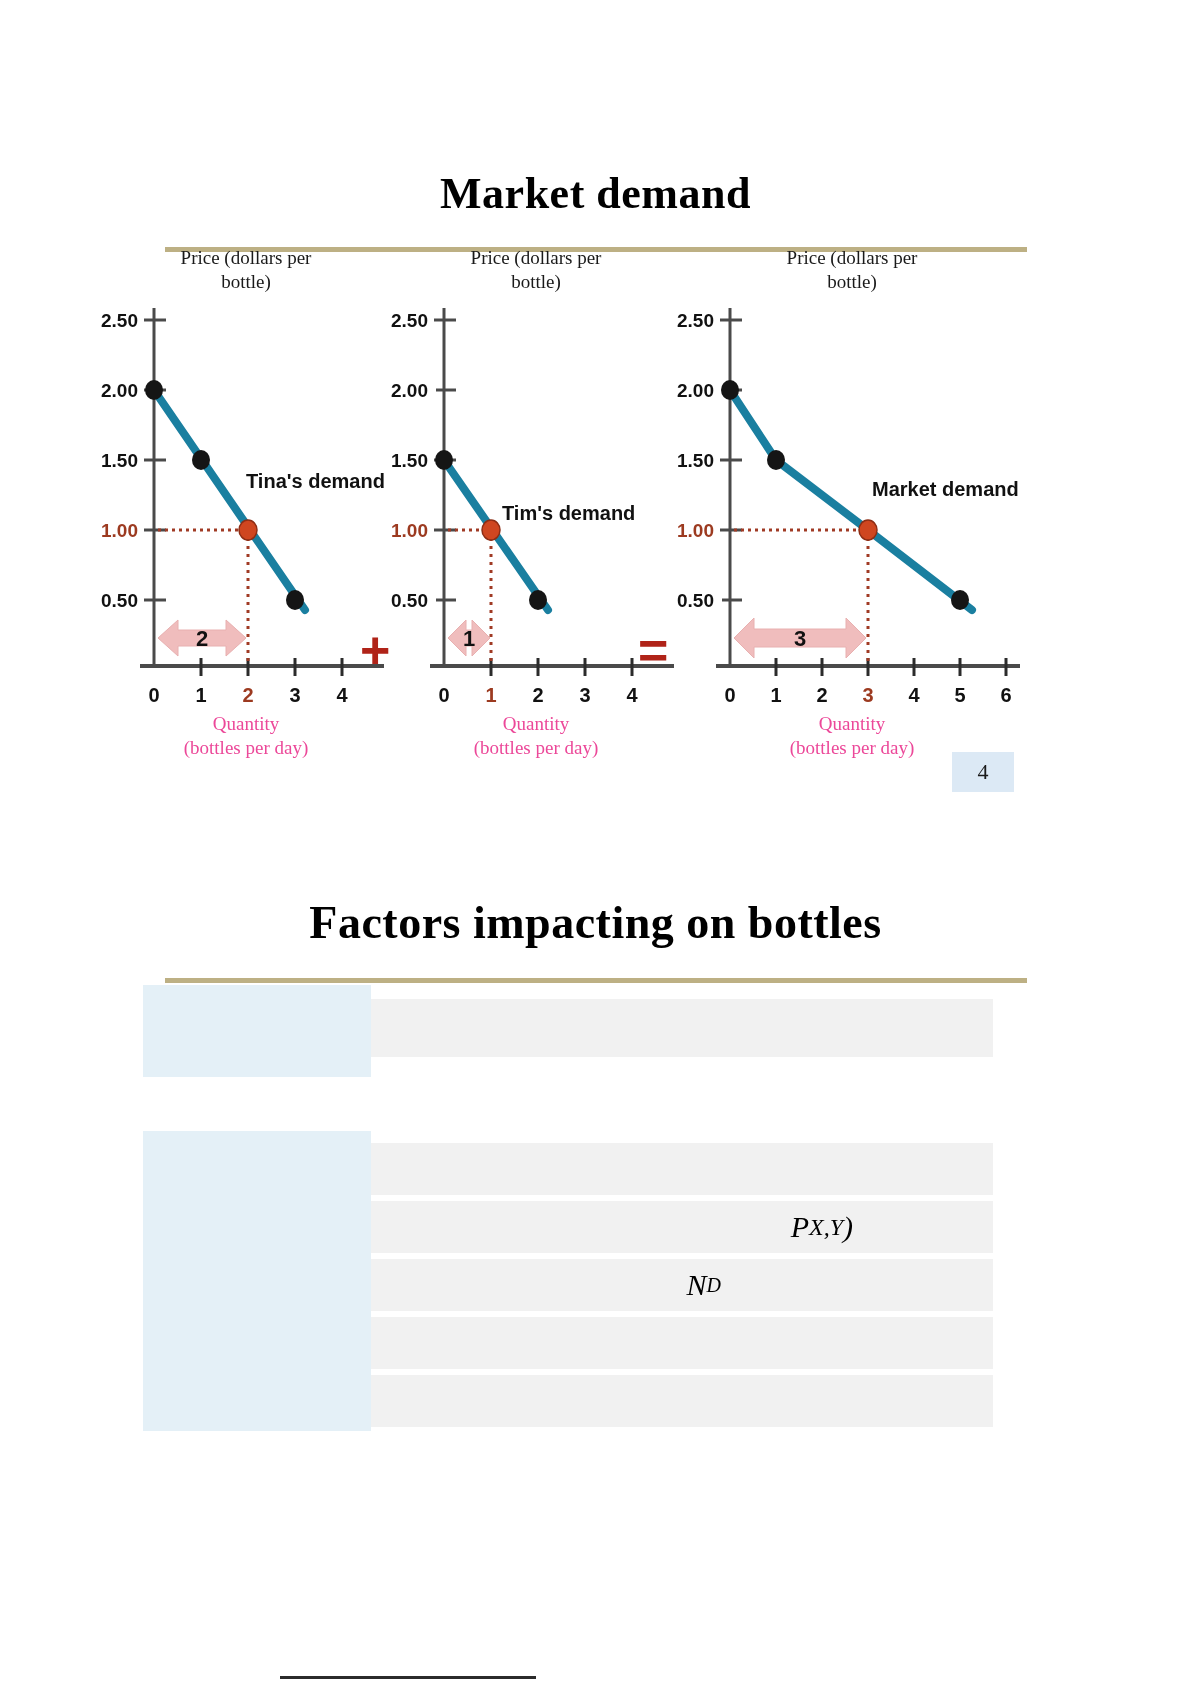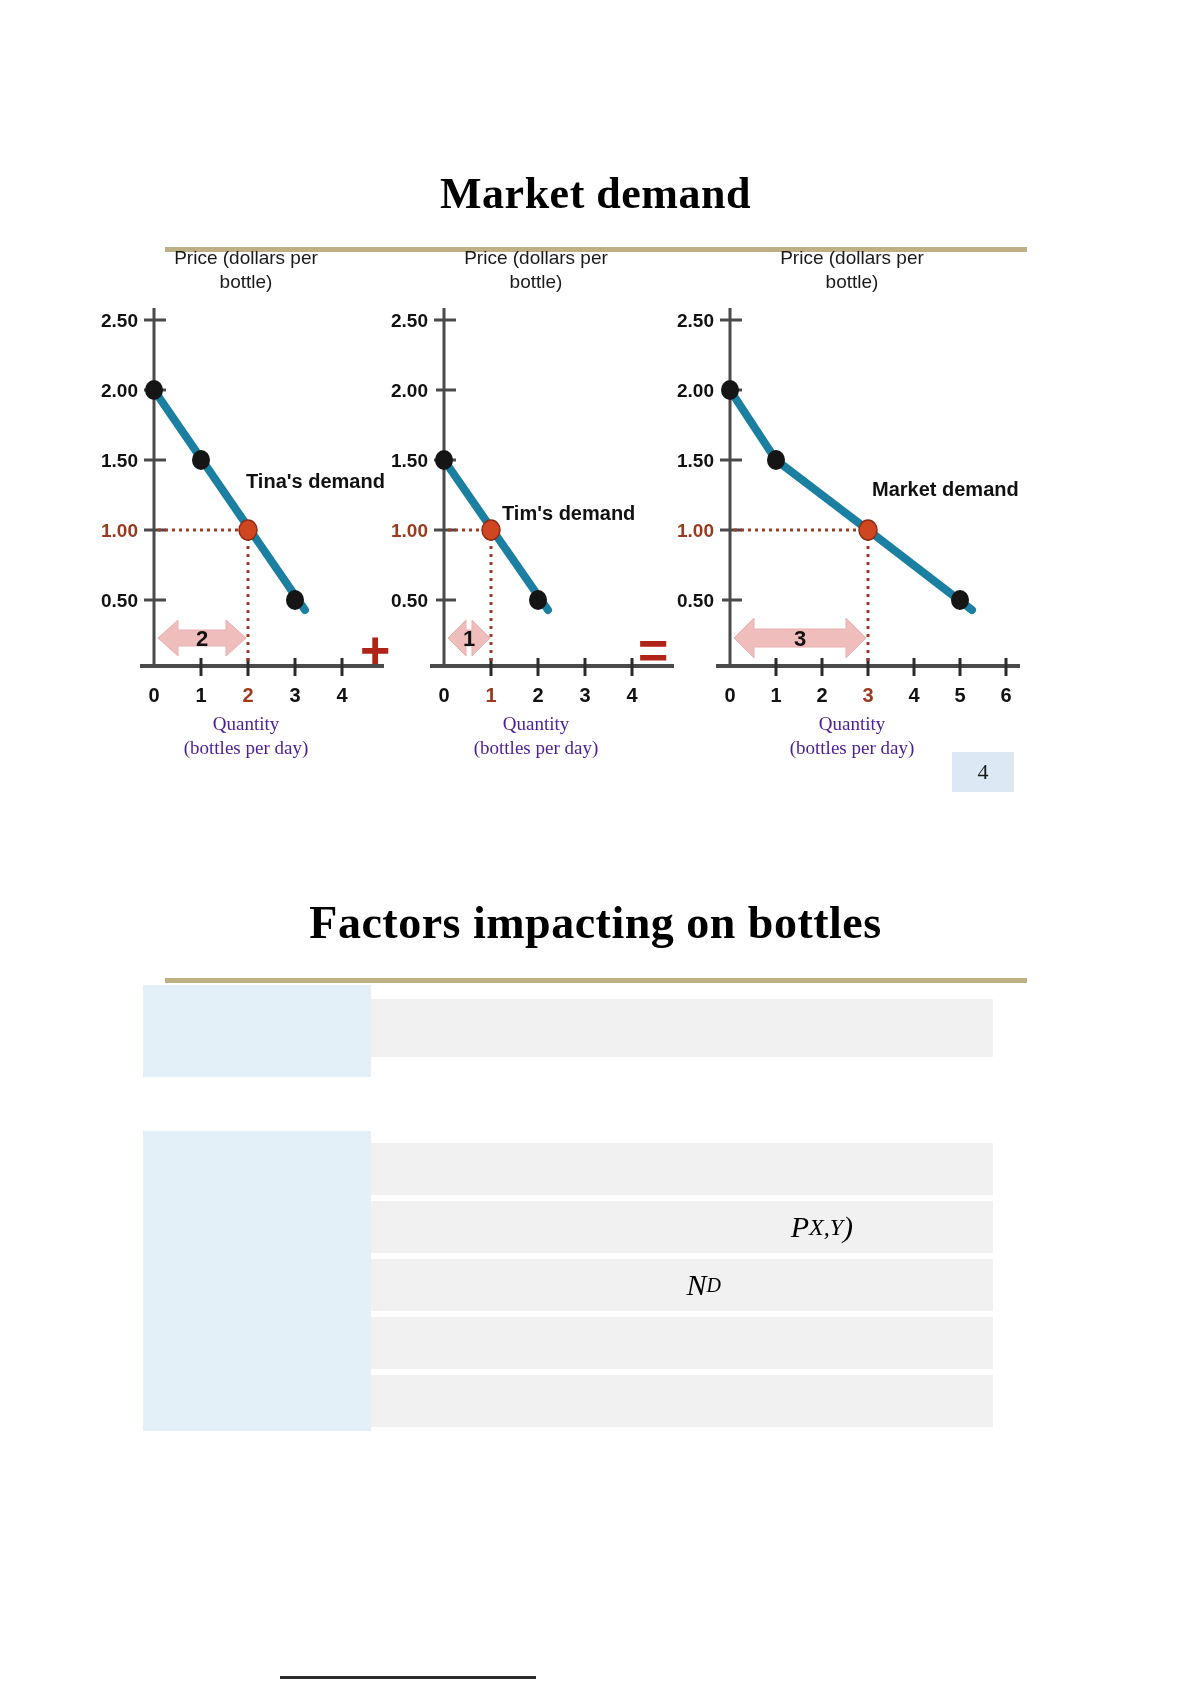--- a/index.html
+++ b/index.html
@@ -55,28 +55,28 @@
   .chart-block { position: absolute; top: 0; }
   #chart-tina  { left: 96px;  width: 300px; }
   #chart-tim   { left: 386px; width: 300px; }
   #chart-market{ left: 672px; width: 360px; }
 
   .axis-title-top {
     text-align: center;
     font-size: 19px;
     line-height: 1.25;
     color: #1a1a1a;
-    font-family: Liberation Sans, sans-serif;
+    font-family: Liberation Serif, serif;
     height: 52px;
   }
   .axis-title-bottom {
     text-align: center;
     font-size: 19px;
     line-height: 1.25;
-    color: #4c1d95;
+    color: #ec4899;
     font-family: "Liberation Serif", serif;
     margin-top: 4px;
   }
   .plot-wrap { position: relative; }
   .plot-wrap svg { display: block; }
 
   
   .operator {
     position: absolute;
     font-family: "Liberation Sans", sans-serif;

